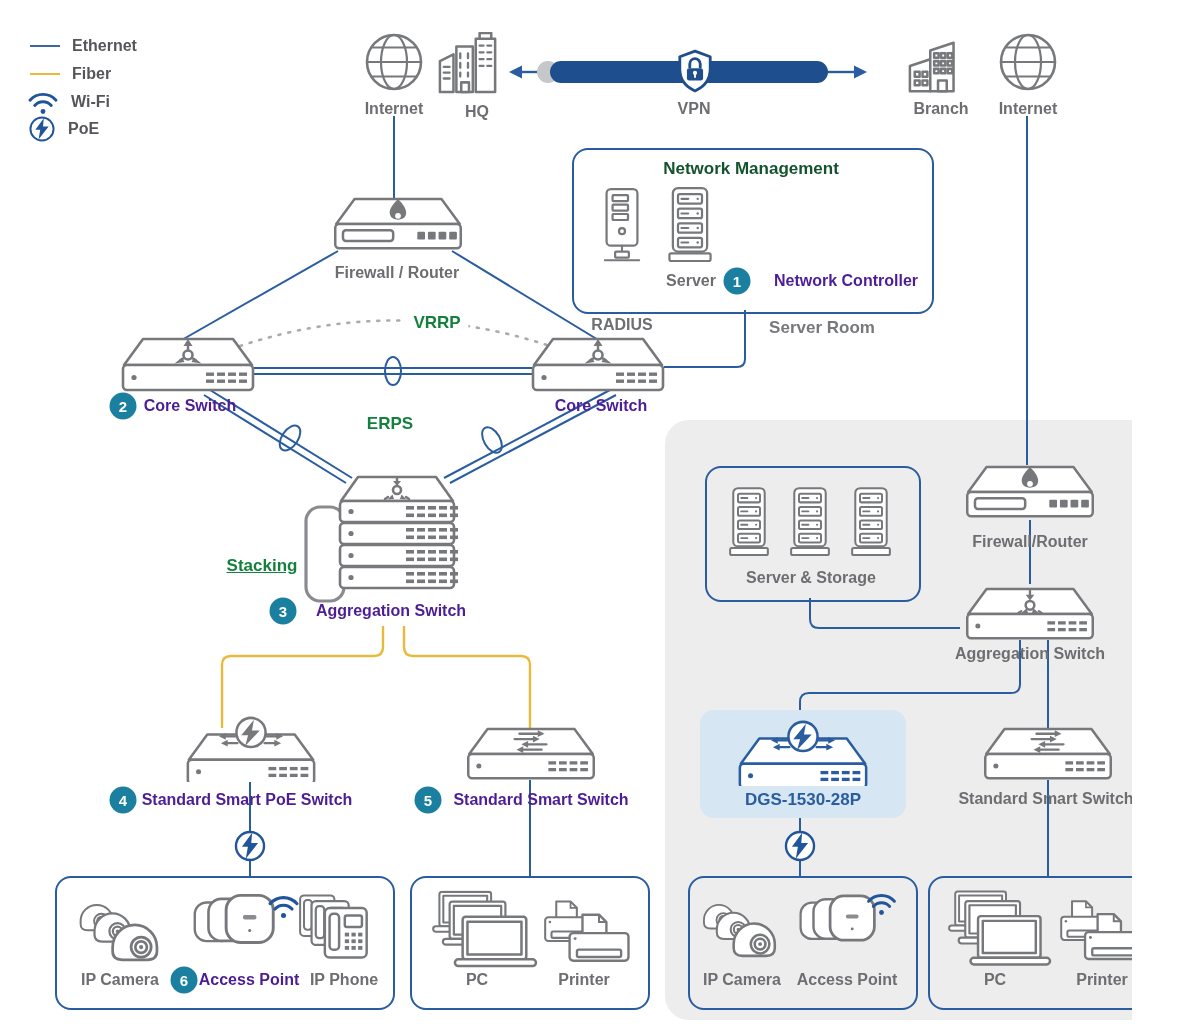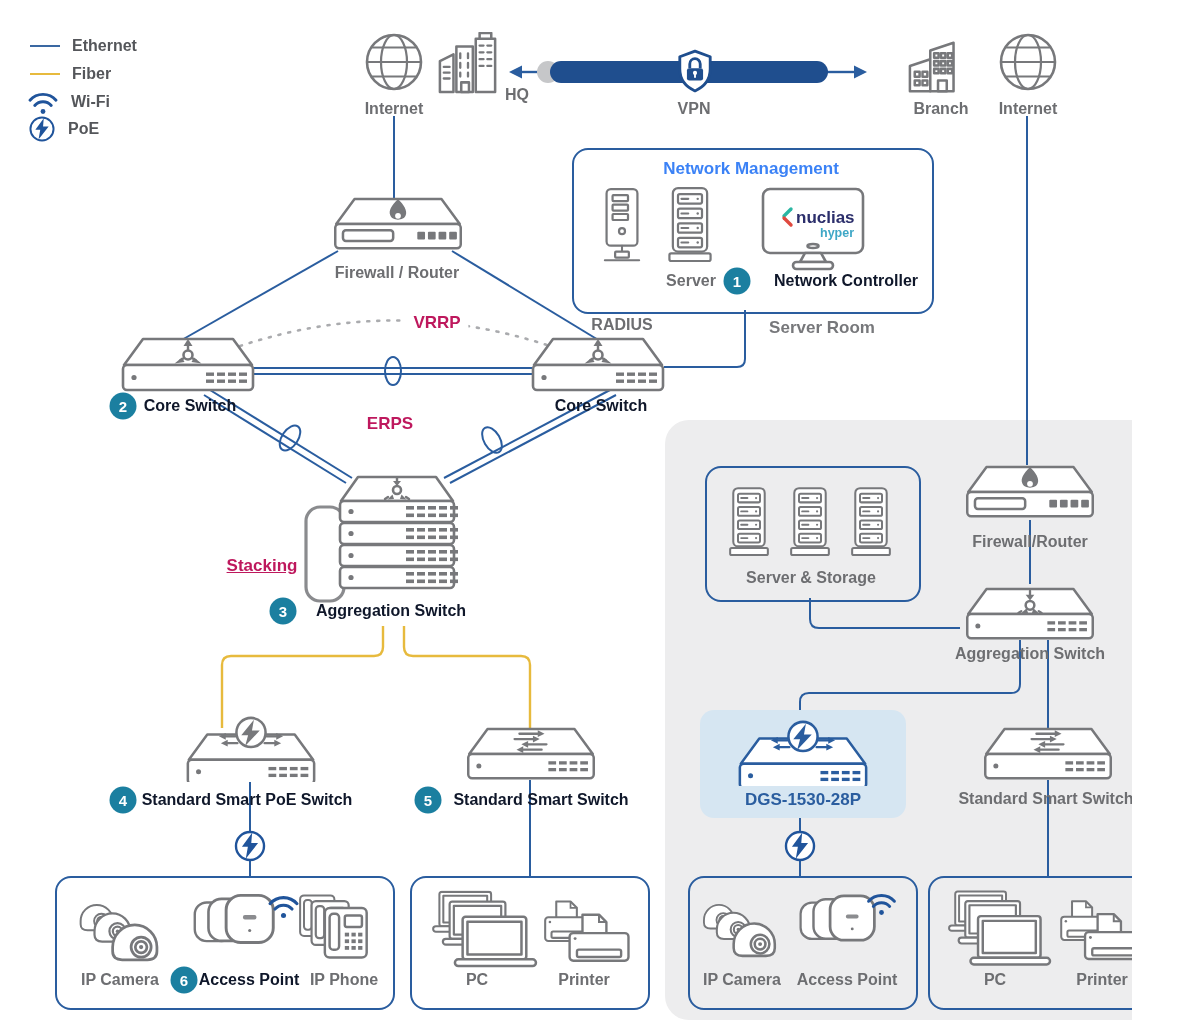--- a/index.html
+++ b/index.html
@@ -5,23 +5,23 @@
   html,body{margin:0;padding:0;background:#fff;}
   #stage{position:relative;width:1132px;height:1034px;background:#fff;overflow:hidden;
          font-family:"Liberation Sans",sans-serif;}
   .abs{position:absolute;}
   .panel{position:absolute;background:#ededee;border-radius:24px;}
   .hl{position:absolute;background:#d6e6f2;border-radius:14px;}
   .bluebox{position:absolute;border:2.2px solid #2a5d9f;border-radius:16px;background:#fff;}
   .bluebox.clear{background:transparent;}
   .lbl{position:absolute;transform:translate(-50%,-50%);white-space:nowrap;
        font-weight:700;font-size:16px;color:#6d6e71;}
-  .lbl.teal{color:#0f172a;}
-  .lbl.faint{color:#be185d;font-size:17px;}
-  .lbl.title{color:#3b82f6;font-size:17px;}
+  .lbl.teal{color:#4c1d95;}
+  .lbl.faint{color:#15803d;font-size:17px;}
+  .lbl.title{color:#14532d;font-size:17px;}
   .lbl.bg{background:#fff;padding:0 8px;}
   .lbl.blue{color:#2a5d9f;font-size:17px;}
   .badge{position:absolute;width:27px;height:27px;border-radius:50%;background:#1b7fa0;
          color:#fff;font-weight:700;font-size:15px;display:flex;align-items:center;
          justify-content:center;transform:translate(-50%,-50%);}
   .dev{position:absolute;color:#77787b;}
   .dev-blue{position:absolute;color:#2a5d9f;}
   .icon-blue{position:absolute;color:#20549b;}
   .dev svg,.dev-blue svg,.icon-blue svg{display:block;width:100%;height:100%;}
   .tf,.fr{fill:#fff;stroke:currentColor;stroke-width:2.6;stroke-linejoin:round;stroke-linecap:round;}
@@ -436,48 +436,36 @@
         <use href="#branch-b"></use>
       </svg>
     </div>
   <div class="dev" style="left:996px;top:30px;width:64px;height:64px;">
       <svg viewBox="0 0 64 64">
         <use href="#globe"></use>
       </svg>
     </div>
 
   <span class="lbl" style="left:394px;top:109px;">Internet</span>
-  <span class="lbl" style="left:477px;top:95px;margin-left:40px;">HQ</span>
+  <span class="lbl" style="left:477px;top:112px;">HQ</span>
   <span class="lbl" style="left:694px;top:109px;">VPN</span>
   <span class="lbl" style="left:941px;top:109px;">Branch</span>
   <span class="lbl" style="left:1028px;top:109px;">Internet</span>
 
   <span class="lbl title" style="left:751px;top:169px;">Network Management</span>
   <div class="dev" style="left:598px;top:186px;width:48px;height:80px;">
       <svg viewBox="0 0 56 92">
         <use href="#tower"></use>
       </svg>
     </div>
   <div class="dev" style="left:666px;top:184px;width:48px;height:82px;">
       <svg viewBox="0 0 56 92">
         <use href="#rack"></use>
       </svg>
     </div>
-  <div class="dev" style="left:760px;top:186px;width:106px;height:86px;">
-    <svg viewBox="0 0 106 86">
-      <rect class="fr" x="3" y="3" width="100" height="64" rx="7" stroke-width="3"></rect>
-      <path d="M31,23 L24,30" stroke="#2bb6a3" stroke-width="3.4" fill="none" stroke-linecap="round"></path>
-      <path d="M24,32 L31,39" stroke="#e0493f" stroke-width="3.4" fill="none" stroke-linecap="round"></path>
-      <text x="36" y="37" font-family="Liberation Sans, sans-serif" font-size="17" font-weight="bold" fill="#2b2e6b">nuclias</text>
-      <text x="60" y="51" font-family="Liberation Sans, sans-serif" font-size="12.5" font-weight="bold" fill="#3ea7c6">hyper</text>
-      <ellipse class="fr" cx="53" cy="60" rx="5.5" ry="2" stroke-width="2"></ellipse>
-      <path class="fr" d="M45,67 H61 L66,76 H40 Z"></path>
-      <rect class="fr" x="33" y="76" width="40" height="7" rx="3.5"></rect>
-    </svg>
-  </div>
   <span class="lbl" style="left:622px;top:281px;margin-top:44px;">RADIUS</span>
   <span class="lbl" style="left:691px;top:281px;">Server</span>
   <span class="badge" style="left:737px;top:281px;">1</span>
   <span class="lbl teal" style="left:846px;top:281px;">Network Controller</span>
   <span class="lbl faint" style="left:822px;top:328px;color:#77787b;">Server Room</span>
 
   <div class="dev" style="left:330px;top:196px;width:136px;height:56px;">
       <svg viewBox="0 0 140 58">
         <use href="#dev-fw"></use>
       </svg>

